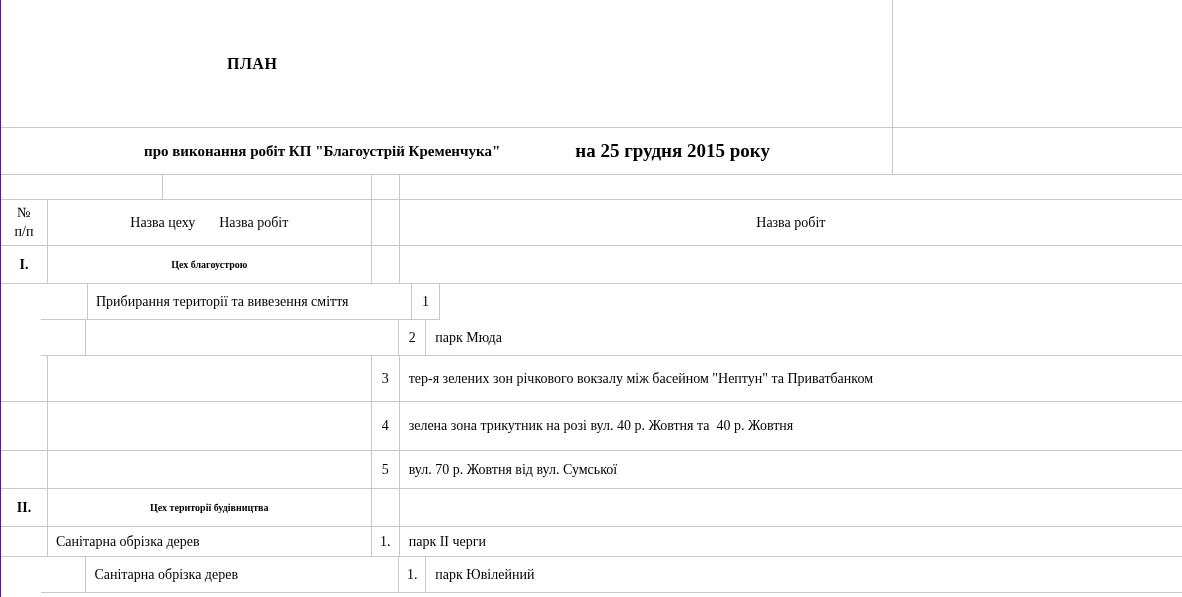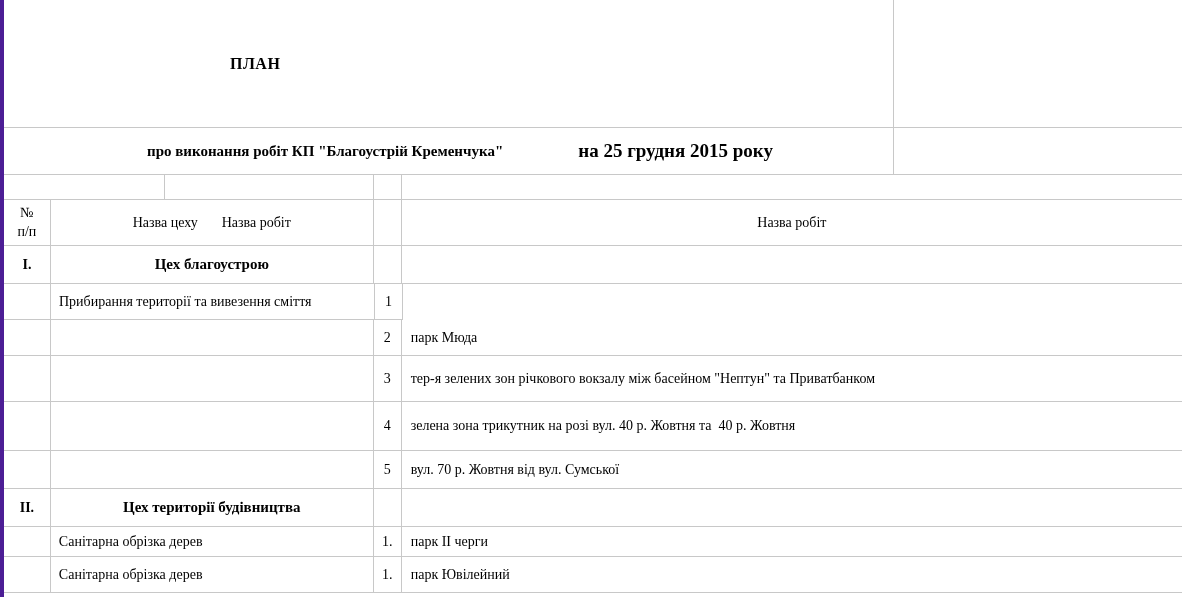--- a/index.html
+++ b/index.html
@@ -3,21 +3,21 @@
 <meta charset="utf-8">
 <style>
   html, body { margin: 0; padding: 0; background: #ffffff; }
   .page {
     position: relative;
     width: 1182px;
     height: 597px;
     background: #ffffff;
     font-family: "Liberation Serif", "DejaVu Serif", serif;
     color: #000000;
-    border-left: 4px solid #4c1d95;
+    border-left: 1px solid #4c1d95;
     box-sizing: border-box;
     overflow: hidden;
   }
   .row { display: flex; box-sizing: border-box; }
   .cell {
     box-sizing: border-box;
     border-right: 1px solid #c8c8c8;
     border-bottom: 1px solid #c8c8c8;
     display: flex;
     align-items: center;
@@ -37,21 +37,21 @@
   
   .w-t1 { width: 162px; }
   .w-t2 { width: 209px; }
 
   
   .h-title { height: 128px; }
   .h-sub   { height: 47px; }
   .h-thin  { height: 25px; }
   .h-head  { height: 46px; }
   .h38 { height: 38px; }
-  .h36 { height: 36px; }
+  .h36 { height: 36px; margin-left: 40px; }
   .h46 { height: 46px; }
   .h49 { height: 49px; }
   .h30 { height: 30px; }
 
   .title-text {
     font-weight: bold;
     font-size: 16px;
     margin-left: 226px;
     letter-spacing: 0.5px;
   }
@@ -74,21 +74,21 @@
 
   .cell-no { justify-content: center; font-size: 14px; font-weight: bold; }
   .cell-name { font-size: 14px; padding-left: 8px; }
   .cell-item { justify-content: center; font-size: 14px; }
   .cell-loc { font-size: 14px; padding-left: 9px; white-space: pre; }
 
   .row.section .cell-name {
     justify-content: center;
     padding-left: 0;
     font-weight: bold;
-    font-size: 15px;
+    font-size: 10px;
   }
   .txt { white-space: pre; }
 </style>
 </head>
 <body>
 
 <div class="page">
 
   <div class="row h-title">
     <div class="cell w-main">

